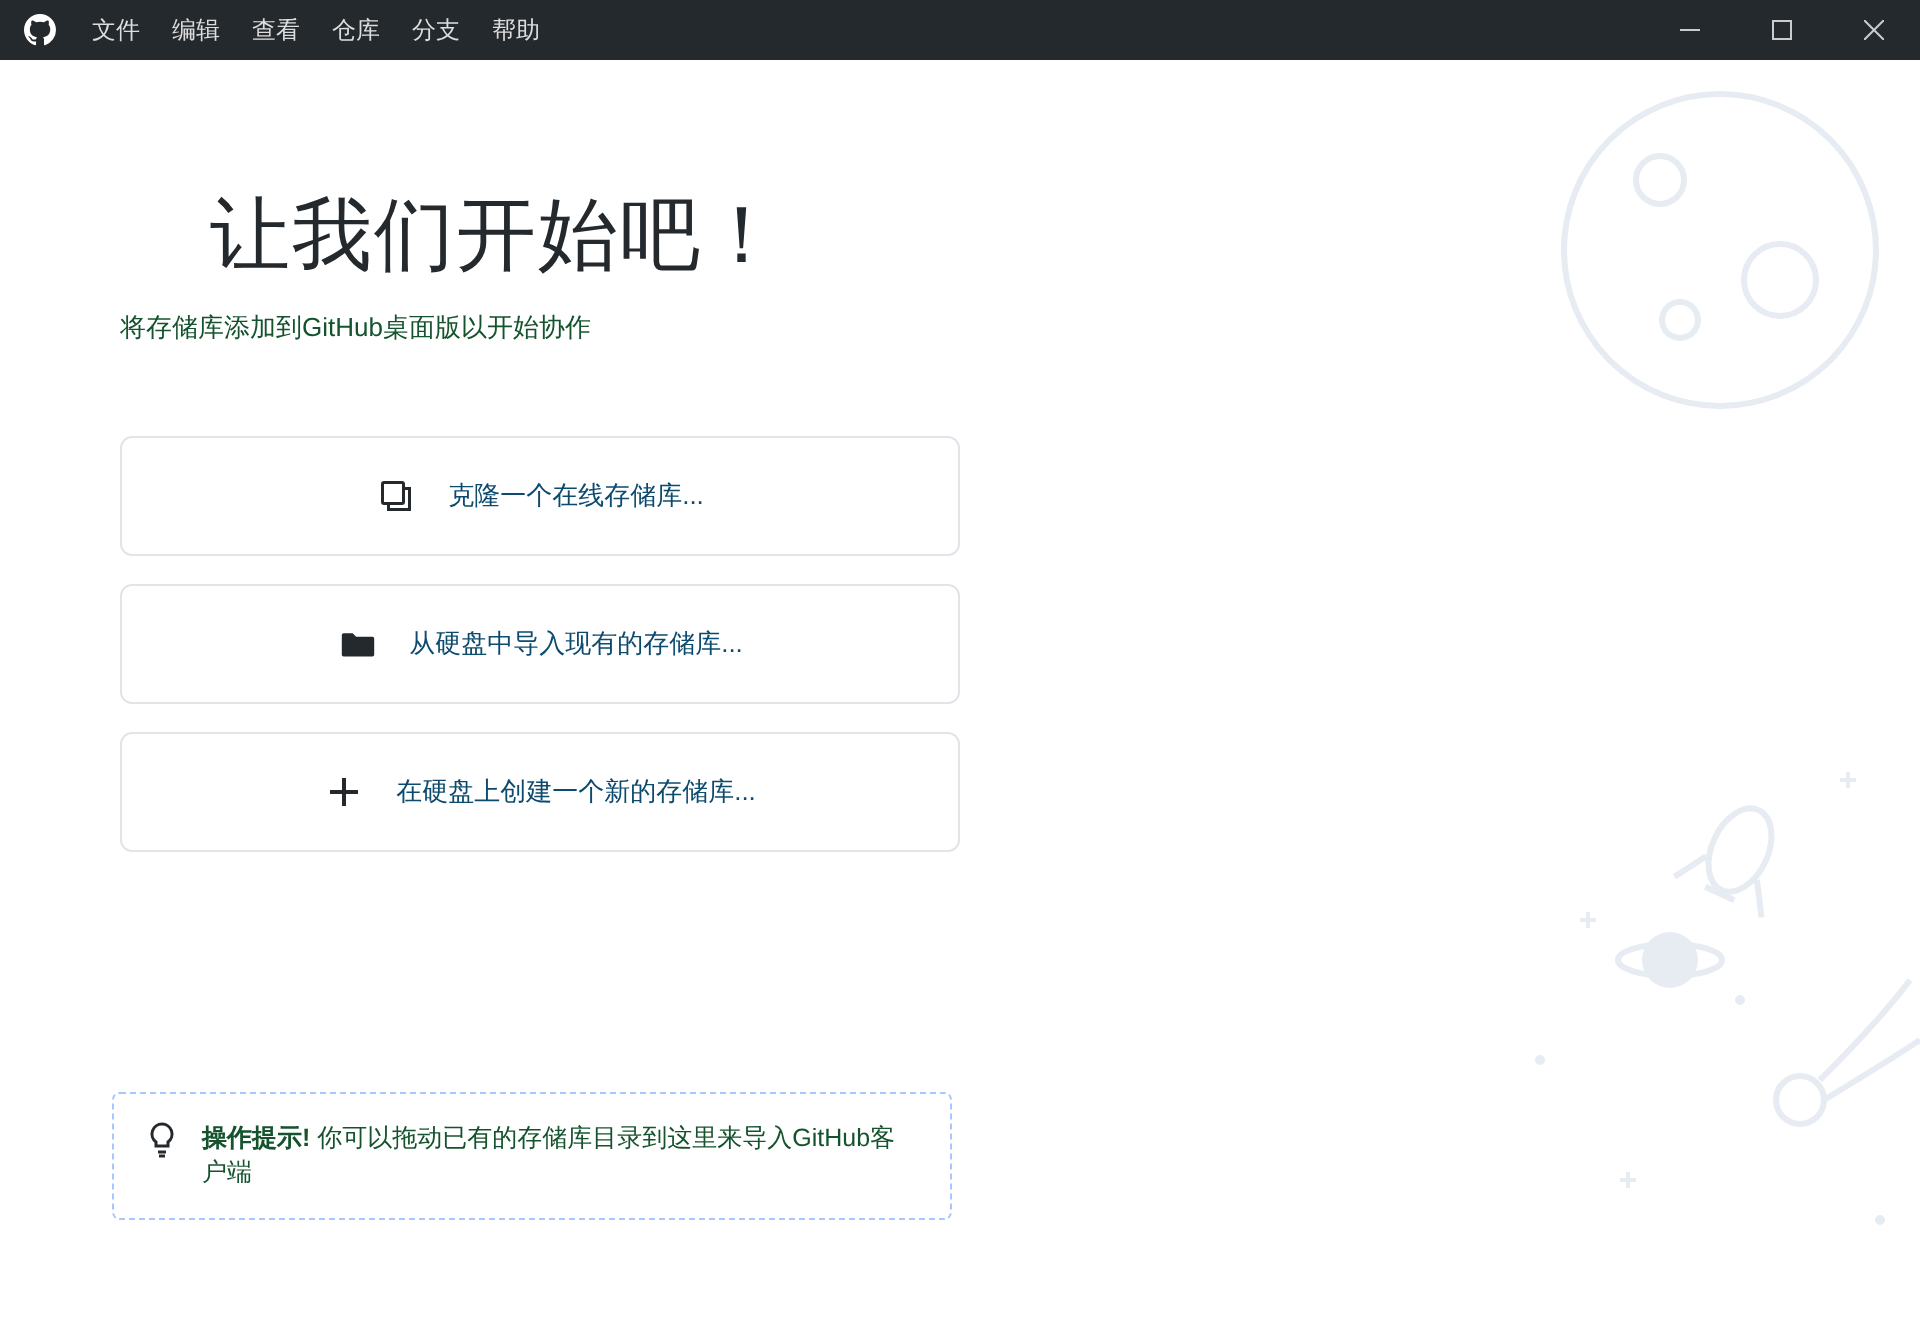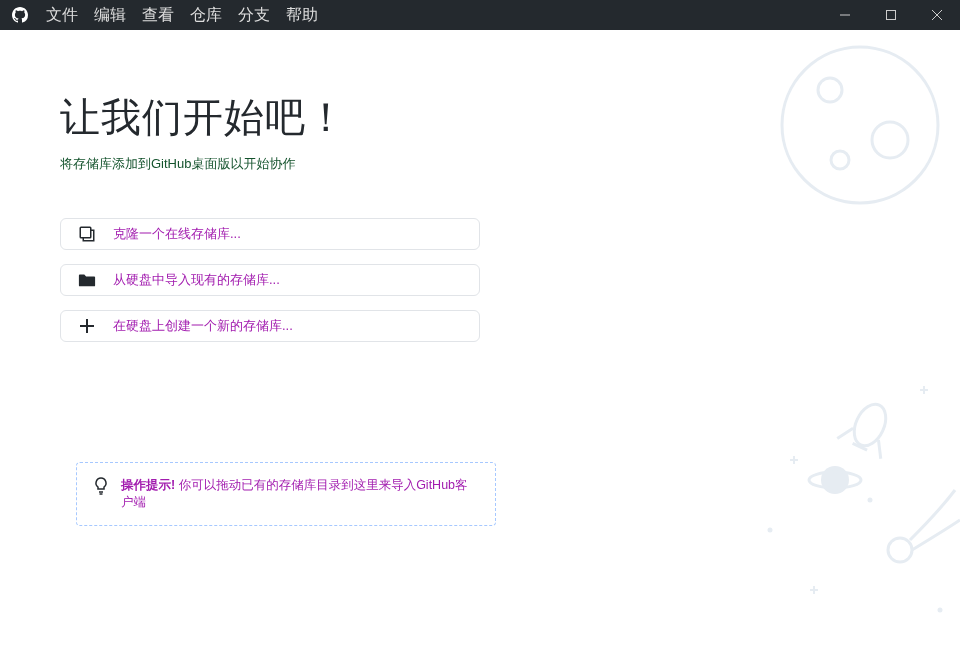--- a/index.html
+++ b/index.html
@@ -3,60 +3,61 @@
 <meta charset="utf-8">
 <style>
   * { box-sizing: border-box; margin: 0; padding: 0; }
   html, body { width: 960px; height: 660px; overflow: hidden; font-family: "Segoe UI", "Microsoft YaHei", sans-serif; background: #fff; }
   .titlebar {
     height: 30px;
     background: #24292e;
     display: flex;
     align-items: center;
     color: #ddd;
-    font-size: 16px;
+    font-size: 12px;
     user-select: none;
   }
   .titlebar .logo { padding: 0 10px 0 12px; display:flex; align-items:center; }
   .titlebar .menu { display:flex; }
   .titlebar .menu-item { padding: 0 8px; line-height:30px; cursor:default; }
   .titlebar .spacer { flex:1; }
   .win-controls { display:flex; }
   .win-btn { width:46px; height:30px; display:flex; align-items:center; justify-content:center; color:#ccc; }
   .win-btn svg { stroke:#ccc; }
   .content { position:relative; height:calc(100% - 30px); background:#fff; overflow:hidden; }
   .hero { padding: 60px 0 0 60px; width:540px; }
-  .hero h1 { font-size:40px; font-weight:300; color:#24292e; letter-spacing:1px; }
+  .hero h1 { font-size:40px; font-weight:300; color:#24292e; letter-spacing:1px;margin-left:45px; }
   .hero .sub { font-size:13px; color:#14532d; margin-top:10px; }
   .options { margin-top:45px; padding-left:60px; width:480px; display:flex; flex-direction:column; gap:14px; }
   .opt-btn {
     border:1px solid #e1e4e8;
     border-radius:6px;
-    padding:6px 16px;
+    padding:20px 16px;
     display:flex;
     align-items:center;
     gap:16px;
     font-size:13px;
-    color:#a21caf;
+    color:#0c4a6e;
     background:#fff;
     cursor:pointer;
+    justify-content:center;
   }
   .opt-btn .icon { width:20px; display:flex; justify-content:center; color:#24292e; }
   .tip {
-    margin-left:76px;
+    margin-left:56px;
     margin-top:120px;
     width:420px;
     border:1px dashed #a6c8ff;
     border-radius:4px;
     padding:14px 16px;
     display:flex;
     gap:12px;
     align-items:flex-start;
     font-size:12.5px;
-    color:#a21caf;
+    color:#14532d;
   }
   .tip .bulb { flex-shrink:0; }
   .tip b { font-weight:600; }
   
   .decor { position:absolute; right:0; top:0; height:100%; width:400px; pointer-events:none; }
 </style>
 </head>
 <body>
 
 <div class="titlebar">

